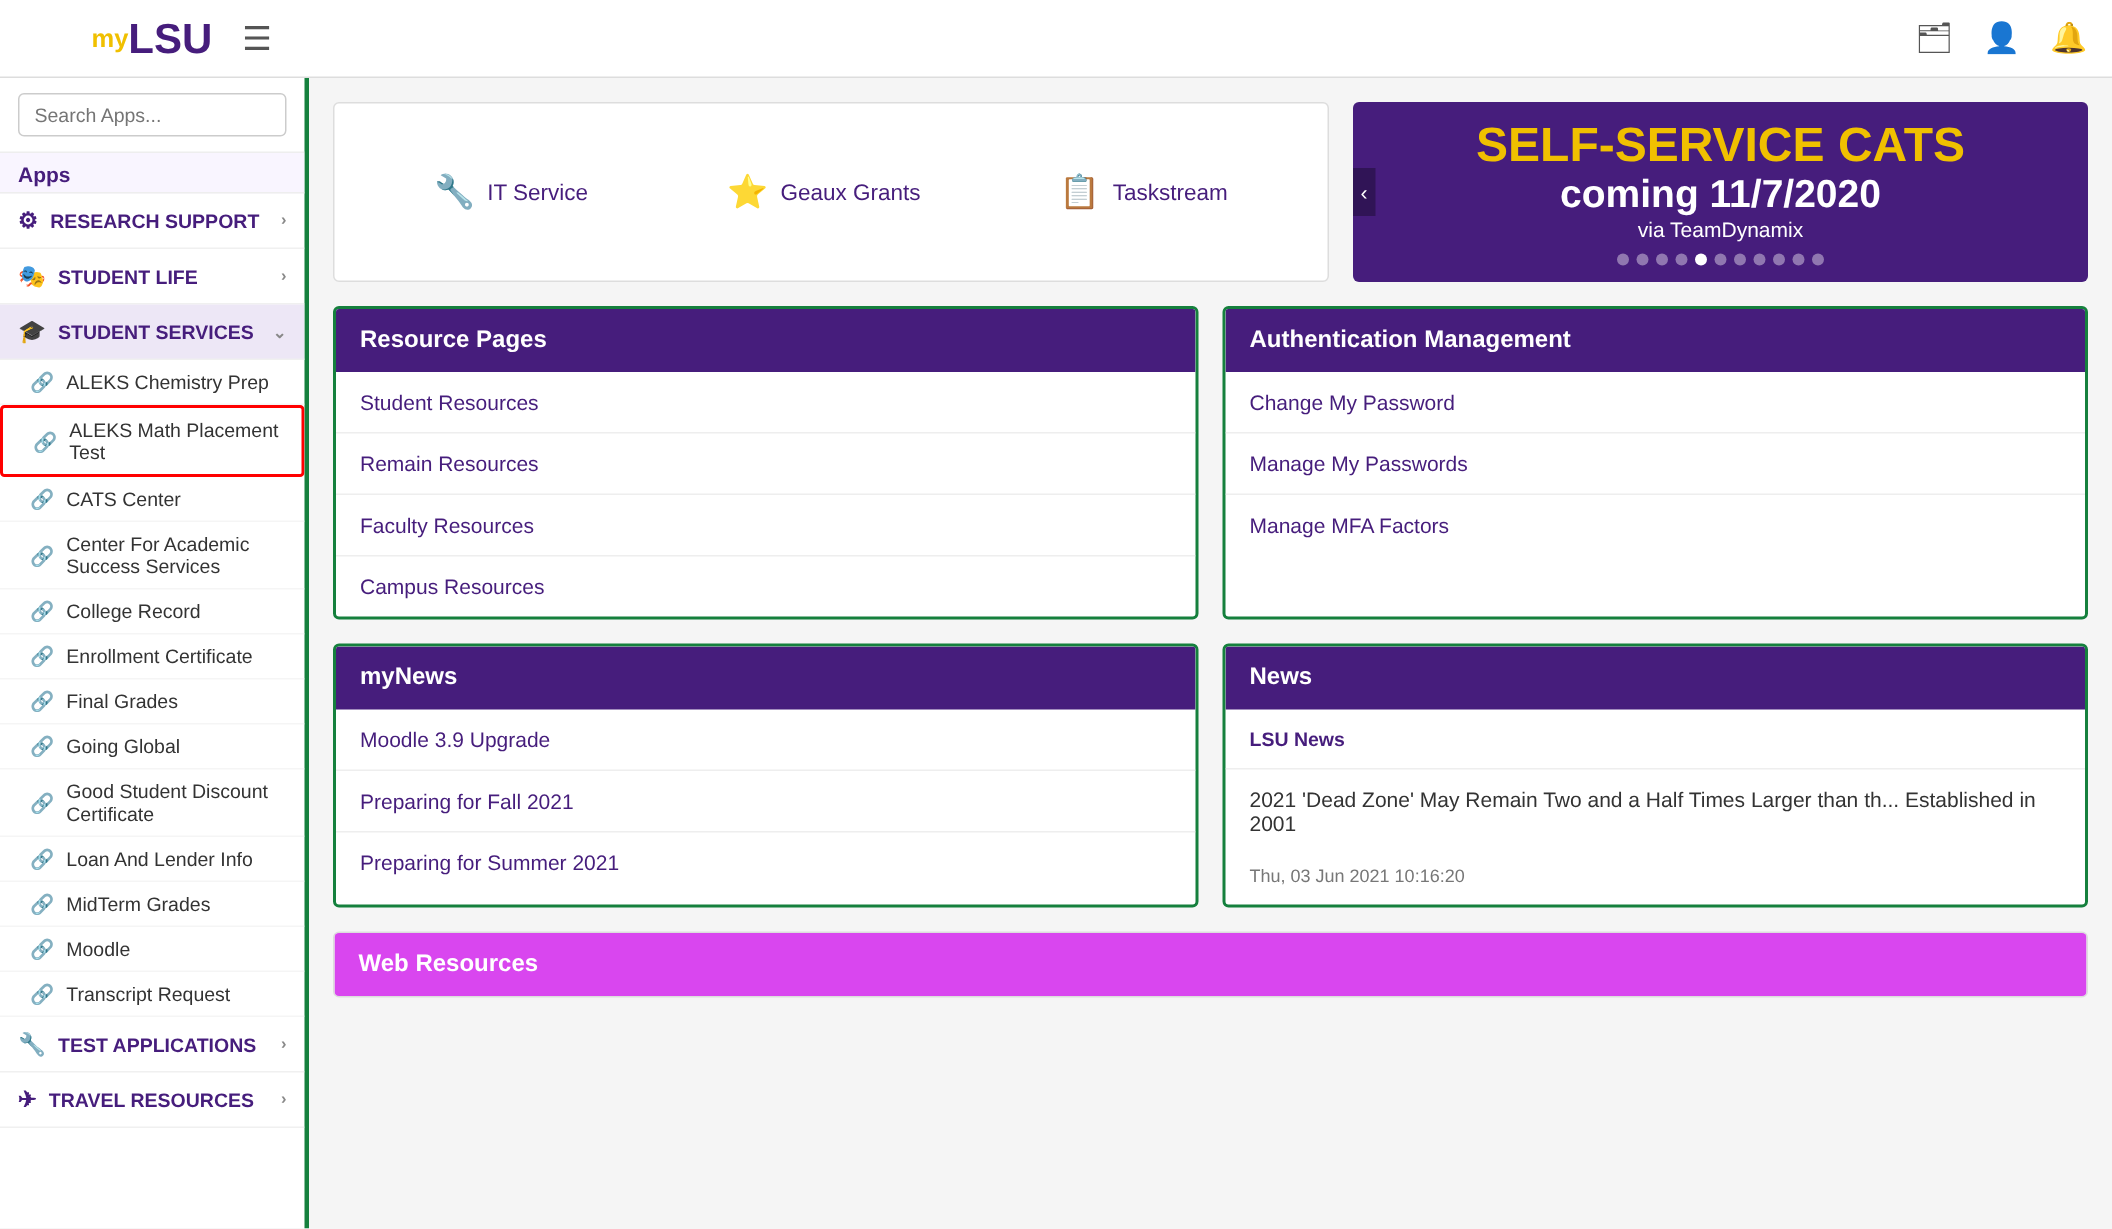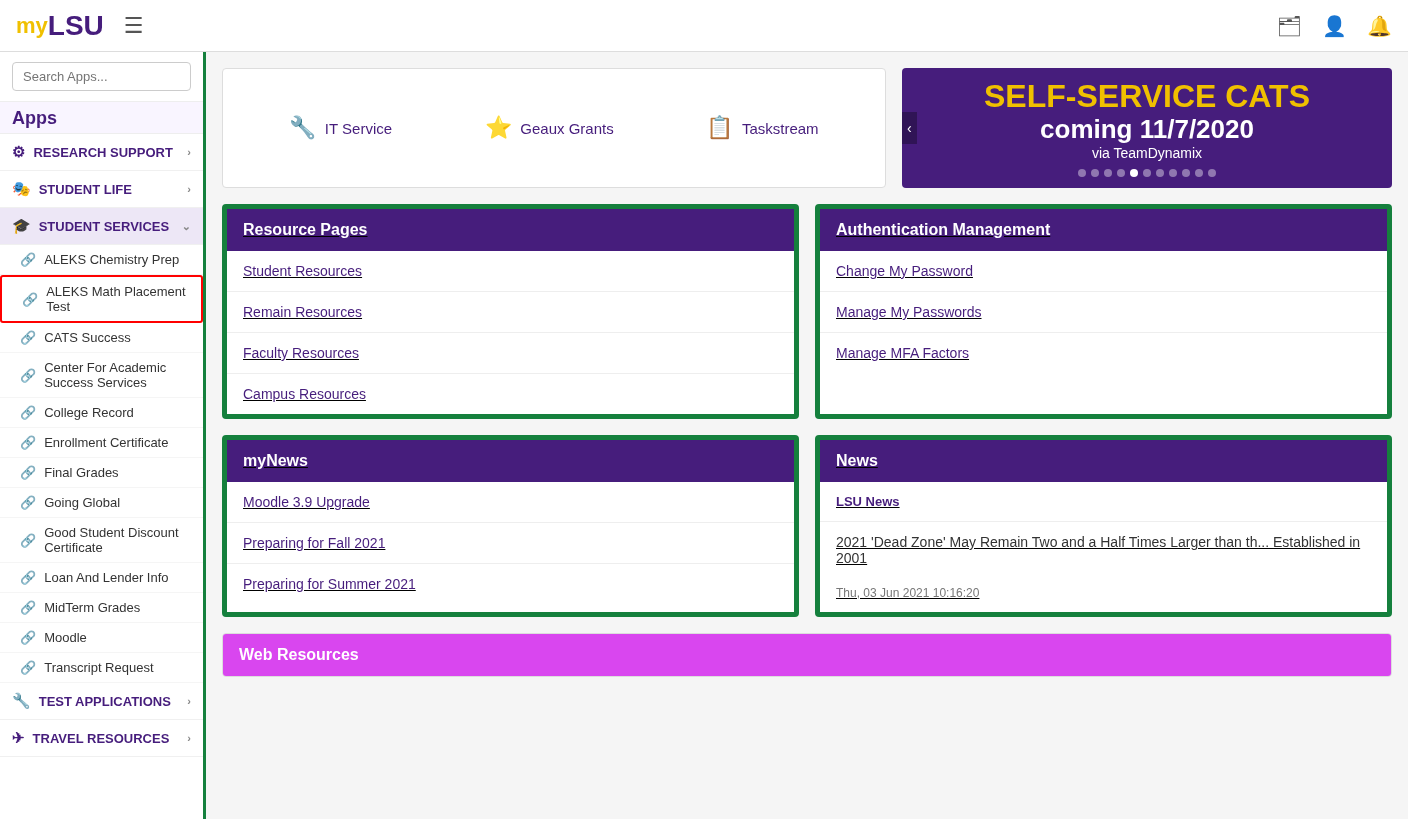--- a/index.html
+++ b/index.html
@@ -10,21 +10,21 @@
       display: flex; align-items: center;
       background: white;
       padding: 0 16px;
       height: 52px;
       border-bottom: 1px solid #ddd;
       position: relative;
       z-index: 10;
       flex-shrink: 0;
     }
     .logo { display: flex; align-items: center; margin-right: 20px; }
-    .logo-my { color: #f0c000; font-size: 22px; font-weight: bold; }
+    .logo-my { color: #f0c000; font-size: 17px; font-weight: bold; margin-left: 45px; }
     .logo-lsu { color: #461d7c; font-size: 28px; font-weight: bold; }
     .hamburger { font-size: 22px; color: #555; cursor: pointer; margin-right: auto; }
     .top-nav-icons { display: flex; gap: 20px; margin-left: auto; }
     .top-nav-icons span { font-size: 20px; color: #555; cursor: pointer; }
 
     
     .main-layout { display: flex; flex: 1; overflow: hidden; }
 
     
     .sidebar {
@@ -43,21 +43,21 @@
     .sidebar-search input {
       width: 100%;
       padding: 6px 10px;
       border: 1px solid #ccc;
       border-radius: 4px;
       font-size: 13px;
       color: #999;
     }
     .apps-label {
       padding: 6px 12px 4px;
-      font-size: 18px;
+      font-size: 14px;
       color: #461d7c;
       font-weight: bold;
       background: #f9f5ff;
       border-bottom: 1px solid #eee;
     }
     .sidebar-item {
       display: flex;
       align-items: center;
       padding: 9px 12px;
       cursor: pointer;
@@ -152,25 +152,24 @@
 
     
     .grid-row {
       display: flex;
       gap: 16px;
     }
 
     
     .card {
       background: white;
-      border: 5px solid #15803d;
+      border: 2px solid #15803d;
       border-radius: 4px;
       flex: 1;
       overflow: hidden;
-      text-decoration: underline;
     }
     .card-header {
       background: #461d7c;
       color: white;
       padding: 12px 16px;
       font-size: 16px;
       font-weight: 600;
     }
     .card-body { padding: 0; }
     .card-link {
@@ -250,21 +249,21 @@
     <div class="sidebar-sub-item">
       <span style="color:#461d7c">🔗</span>
       <span>ALEKS Chemistry Prep</span>
     </div>
     <div class="sidebar-sub-item highlighted">
       <span style="color:#461d7c">🔗</span>
       <span>ALEKS Math Placement Test</span>
     </div>
     <div class="sidebar-sub-item">
       <span style="color:#461d7c">🔗</span>
-      <span>CATS Success</span>
+      <span>CATS Center</span>
     </div>
     <div class="sidebar-sub-item">
       <span style="color:#461d7c">🔗</span>
       <span>Center For Academic Success Services</span>
     </div>
     <div class="sidebar-sub-item">
       <span style="color:#461d7c">🔗</span>
       <span>College Record</span>
     </div>
     <div class="sidebar-sub-item">

